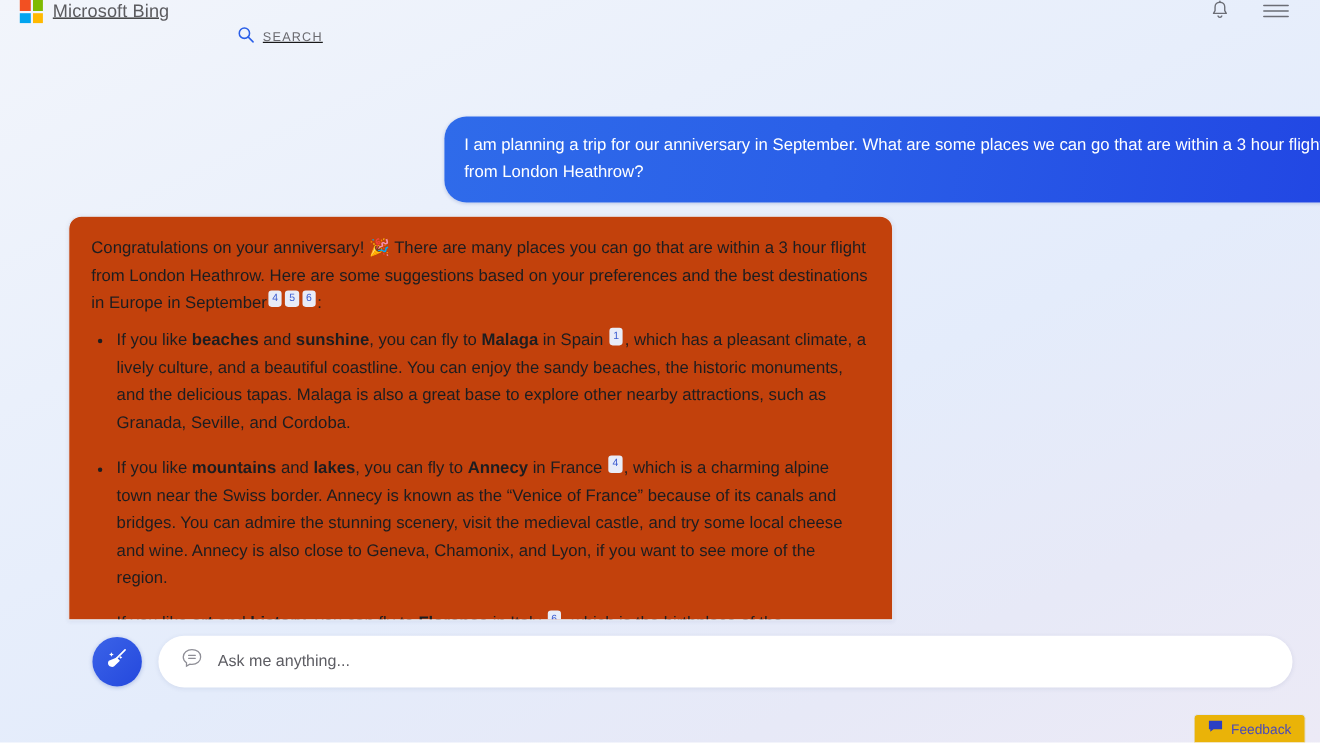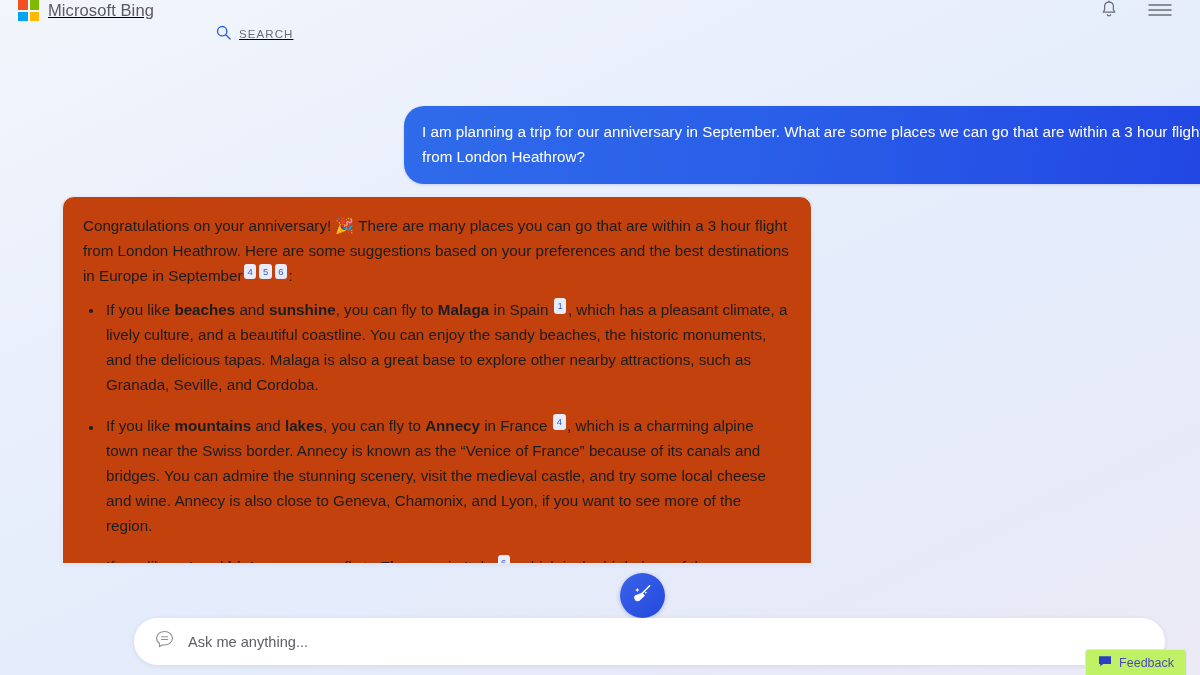--- a/index.html
+++ b/index.html
@@ -151,21 +151,20 @@
 
   
   .input-row {
     position: absolute;
     left: 0; right: 0;
     bottom: 46px;
     height: 56px;
     display: flex;
     align-items: center;
     padding-left: 84px;
-    flex-direction: column;
   }
   .sweep-btn {
     width: 45px; height: 45px;
     border-radius: 50%;
     background: linear-gradient(135deg, #3b63e8 0%, #2448dd 100%);
     display: flex;
     align-items: center;
     justify-content: center;
     cursor: pointer;
     flex: 0 0 auto;
@@ -189,21 +188,21 @@
   .input-placeholder {
     font-size: 14.6px;
     color: #5d5d63;
   }
 
   
   .feedback {
     position: absolute;
     right: 13px;
     bottom: 0;
-    background: #bef264;
+    background: #eab308;
     border: 1px solid #dfe4f2;
     border-bottom: none;
     border-radius: 4px 4px 0 0;
     height: 25px;
     display: flex;
     align-items: center;
     gap: 7px;
     padding: 0 12px;
     cursor: pointer;
   }

